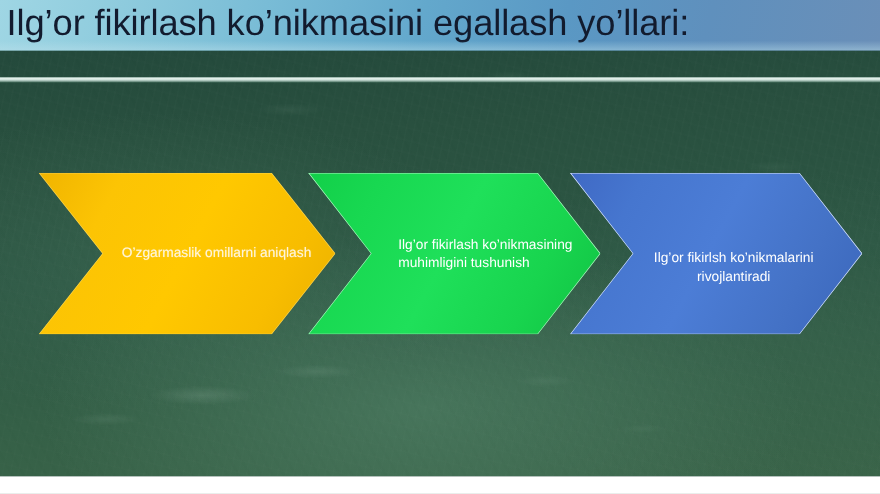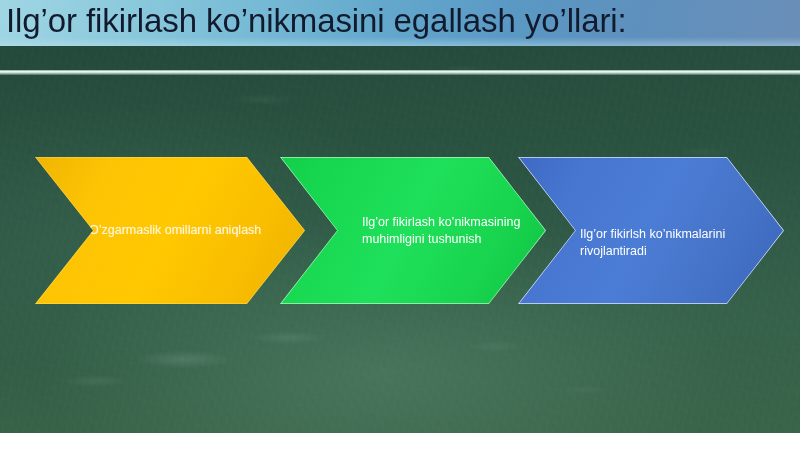--- a/index.html
+++ b/index.html
@@ -96,21 +96,21 @@
     font-weight:400;
     white-space:pre-line;
   }
 
   
   #chev-1{
     left:35px; width:270px; z-index:3;
     background:linear-gradient(118deg,#f0b400 0%, #fcc404 22%, #ffc800 50%, #f8bd00 78%, #eab000 100%);
   }
   #chev-1 .label{
-    text-align:left;
+    text-align:right;
     padding-left:54px; padding-right:22px;
     color:#fff9ec;
     text-shadow:0 0 1px rgba(255,255,255,.5);
     opacity:.92;
   }
 
   
   #chev-2{
     left:280px; width:266px; z-index:2;
     background:linear-gradient(118deg,#12cf49 0%, #18d851 20%, #1fe05a 48%, #18d44e 76%, #10c243 100%);
@@ -119,20 +119,21 @@
     text-align:left;
     padding-left:82px; padding-right:16px;
   }
 
   
   #chev-3{
     left:518px; width:266px; z-index:1;
     background:linear-gradient(118deg,#3f69c4 0%, #4676cf 20%, #4c7dd6 48%, #4472c6 76%, #3a66bb 100%);
   }
   #chev-3 .label{
+    text-align:center;
     padding-left:62px; padding-right:30px;margin-top:24px;
   }
 
   
   .chev-outline{
     position:absolute; inset:0;
     pointer-events:none;
   }
   .chev-outline polygon{
     fill:none;

